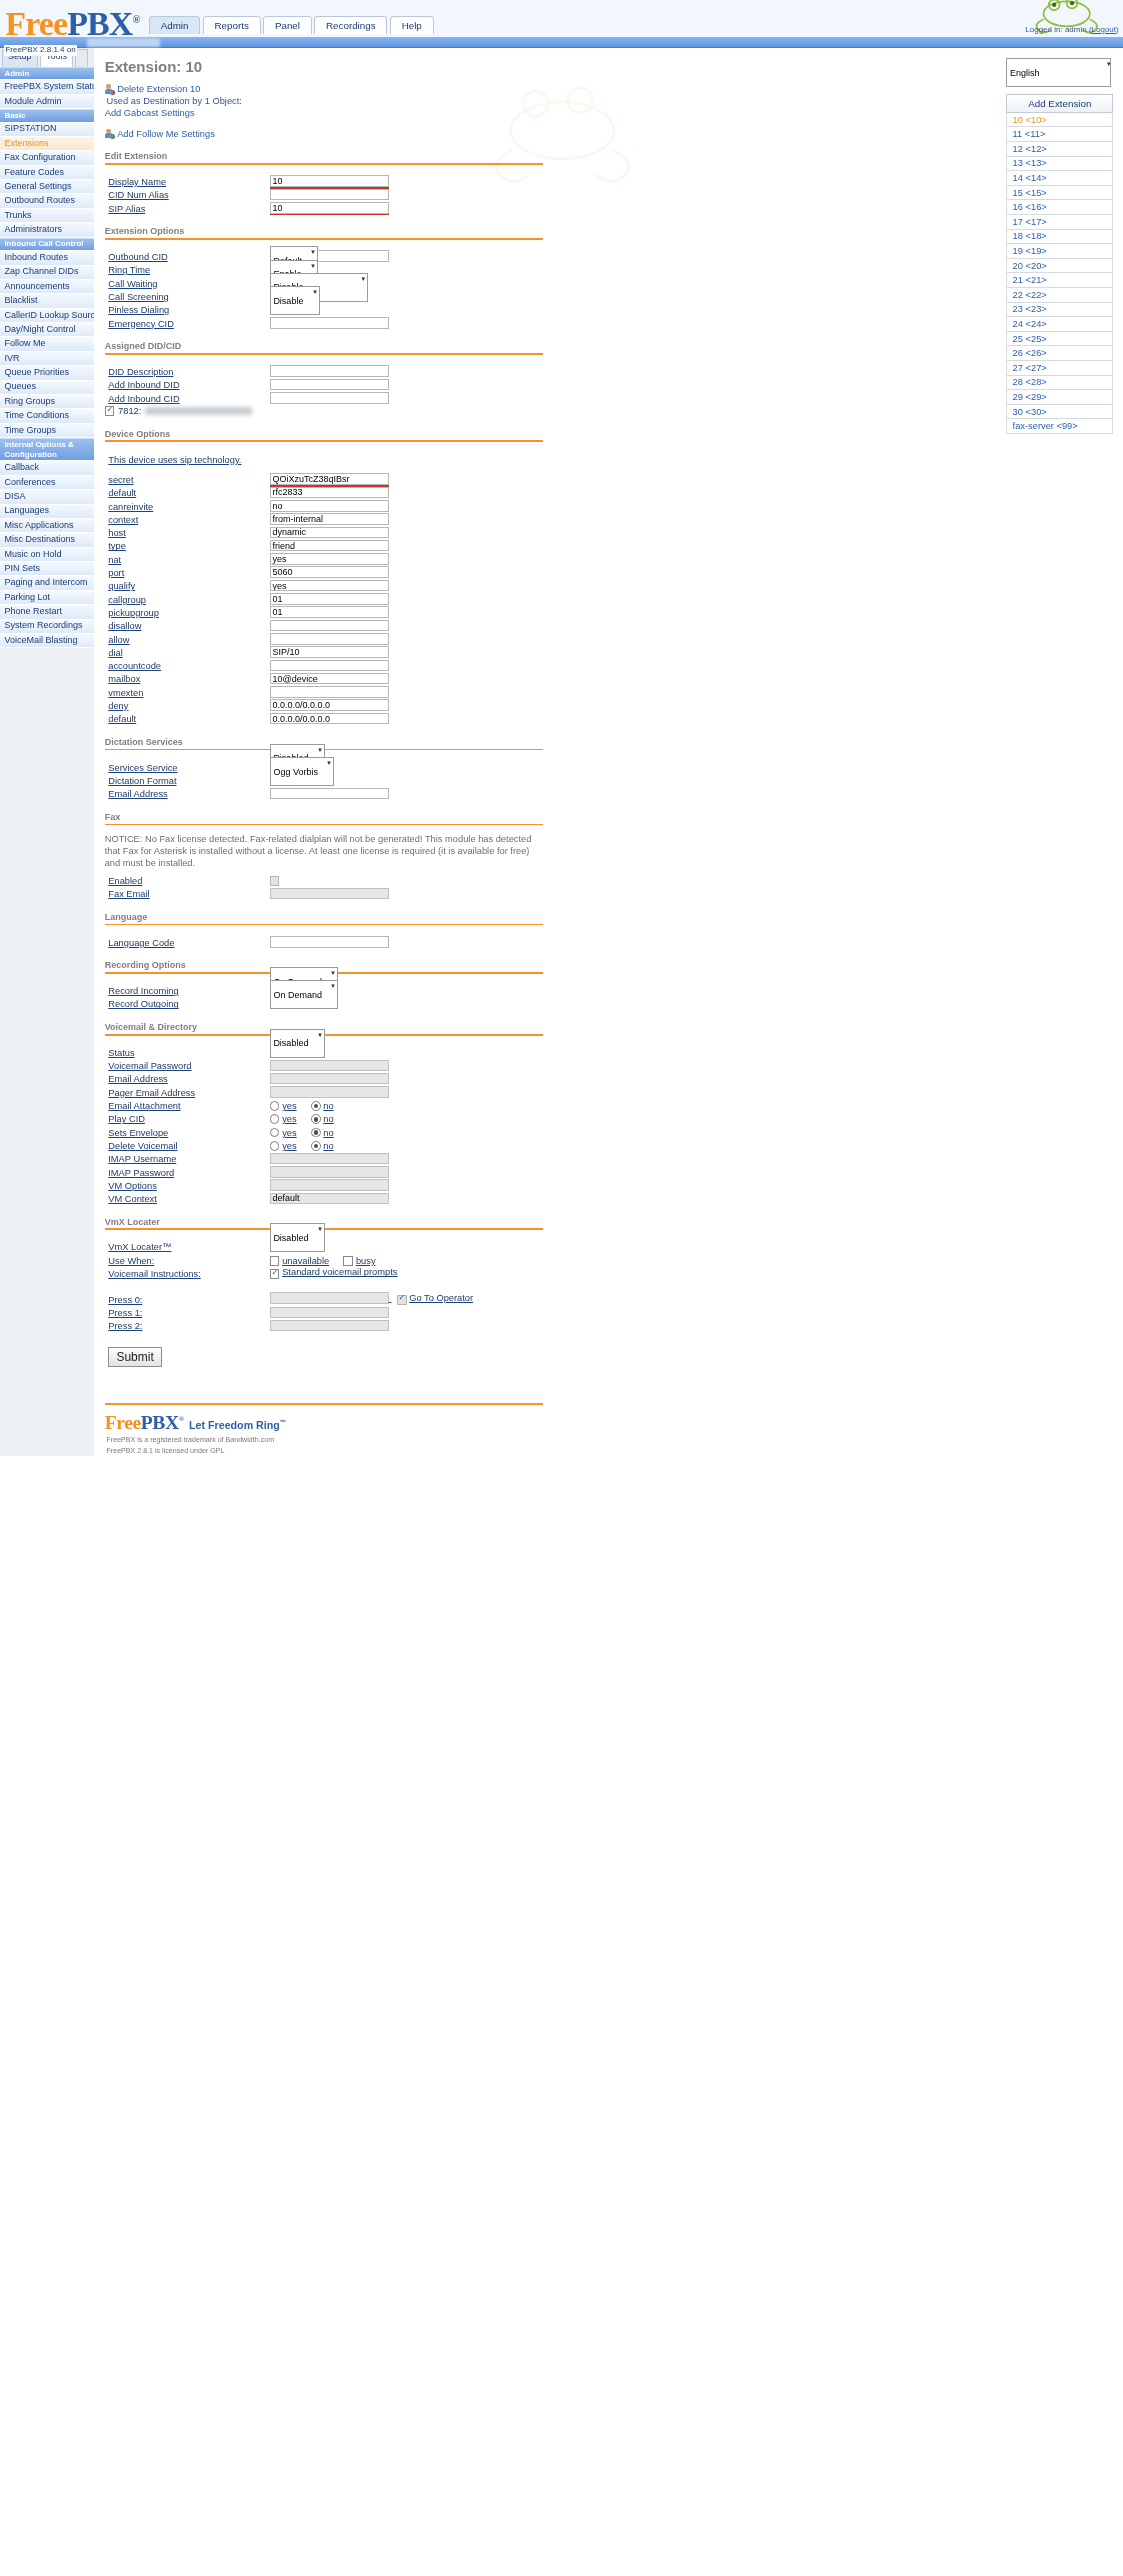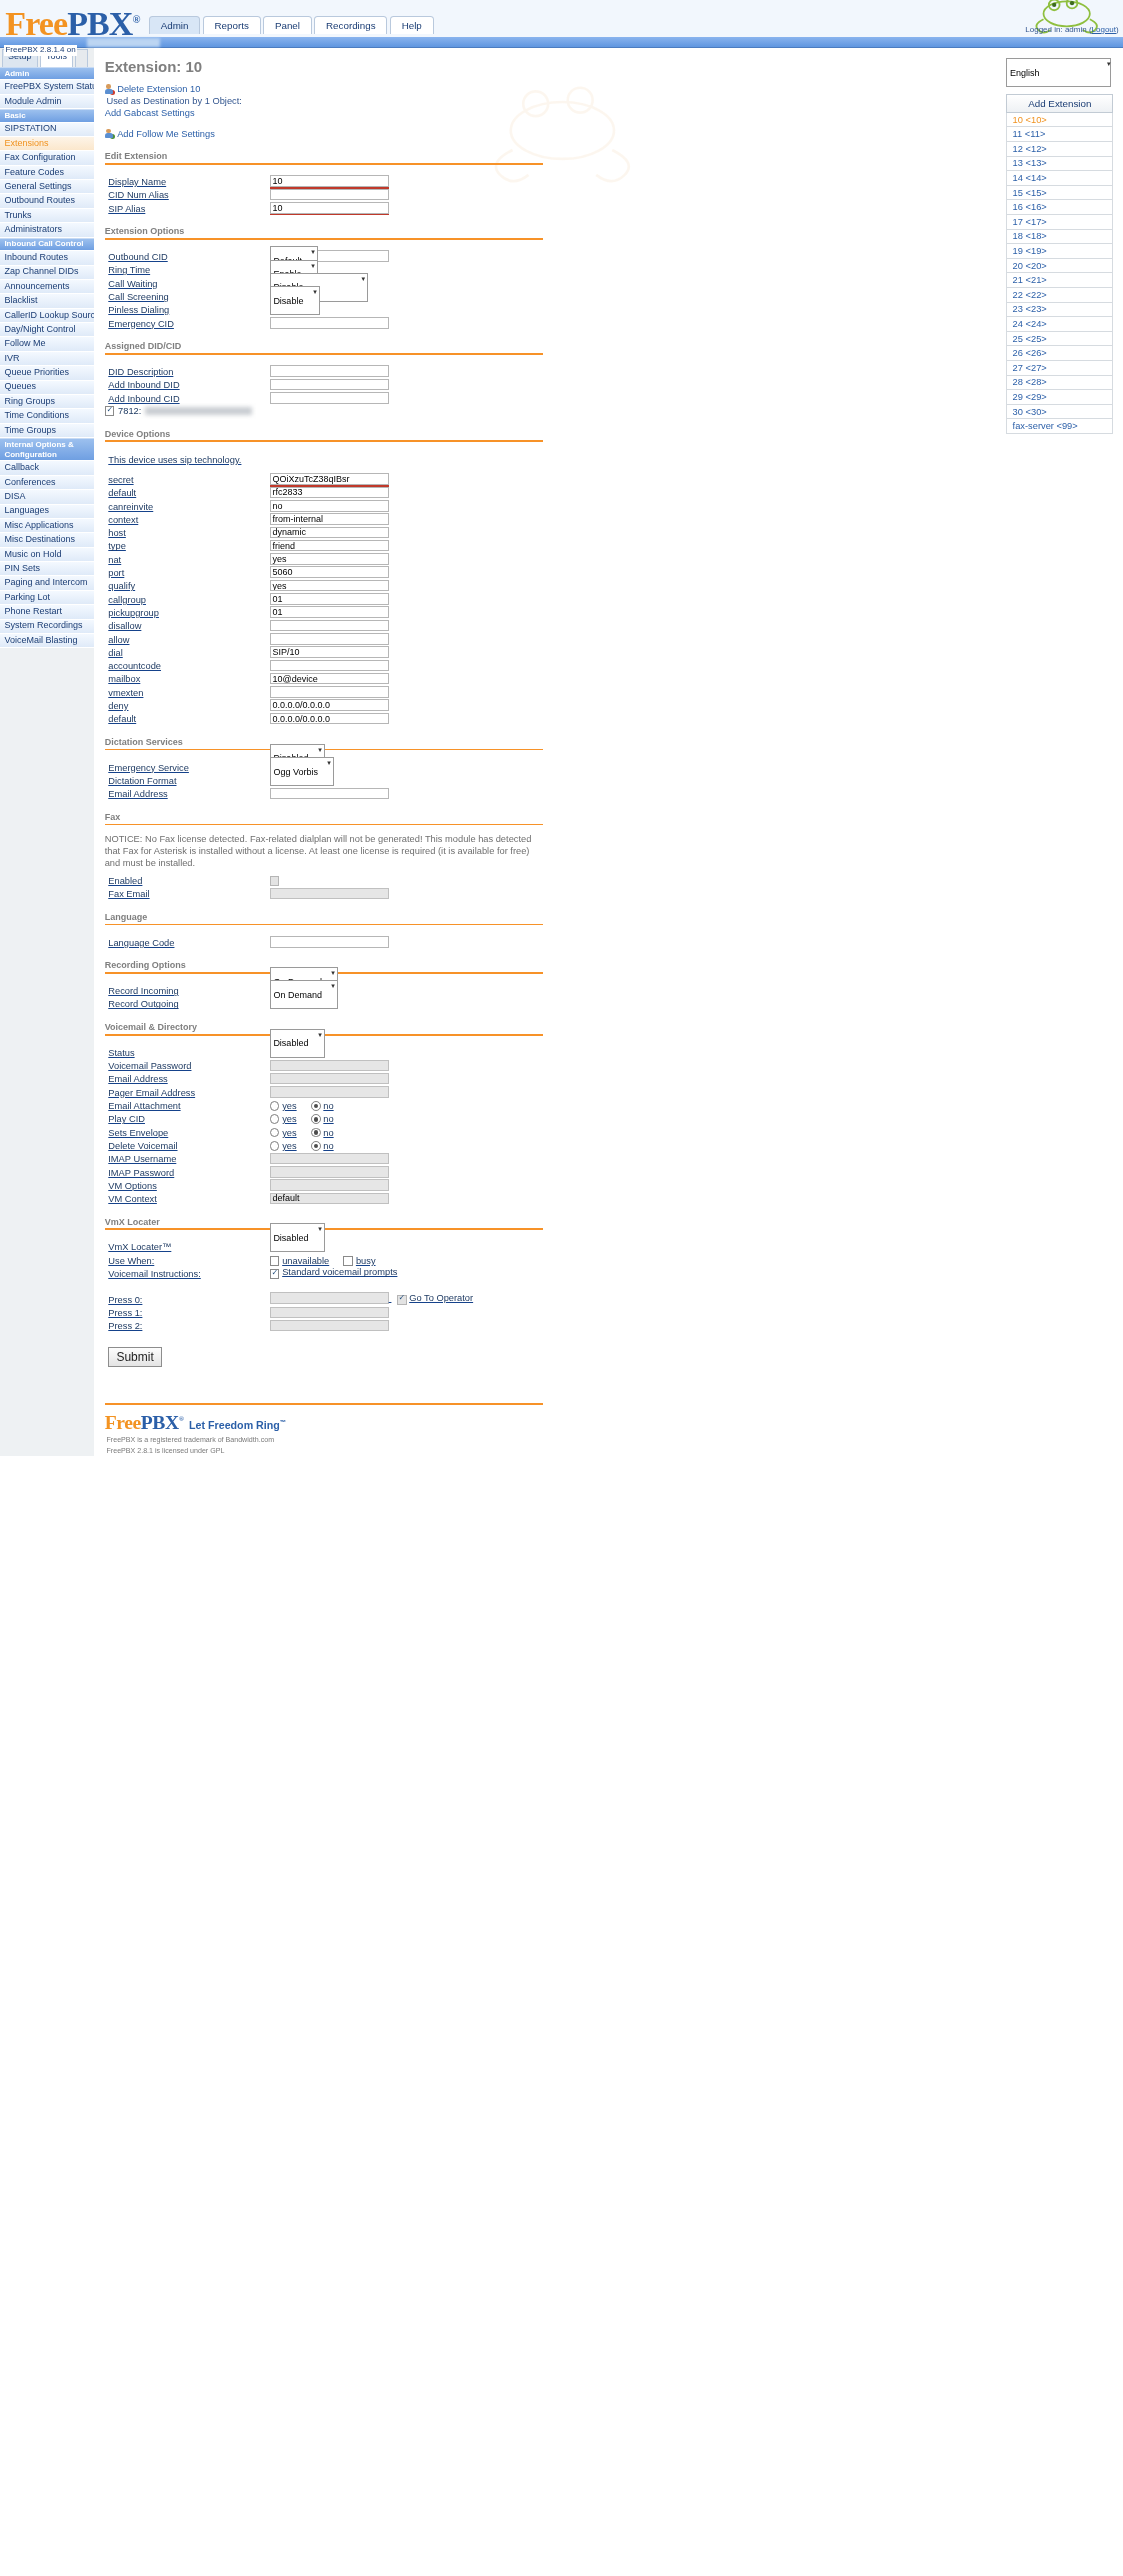--- a/index.html
+++ b/index.html
@@ -476,21 +476,21 @@
                 <div class="fctl"><input type="text" value="0.0.0.0/0.0.0.0" style=""></div>
               </div>
             </div>
         </div>
 
         
         <div class="sect">
           <div class="sect-title">Dictation Services</div>
           <div class="sect-rule"></div>
           <div class="frow">
-            <div class="flabel">Emergency Service</div>
+            <div class="flabel">Services Service</div>
             <div class="fctl">
               <span class="selwrap">
                 <select><option>Disabled</option></select>
               </span>
             </div>
           </div>
           <div class="frow">
             <div class="flabel">Dictation Format</div>
             <div class="fctl">
               <span class="selwrap">

